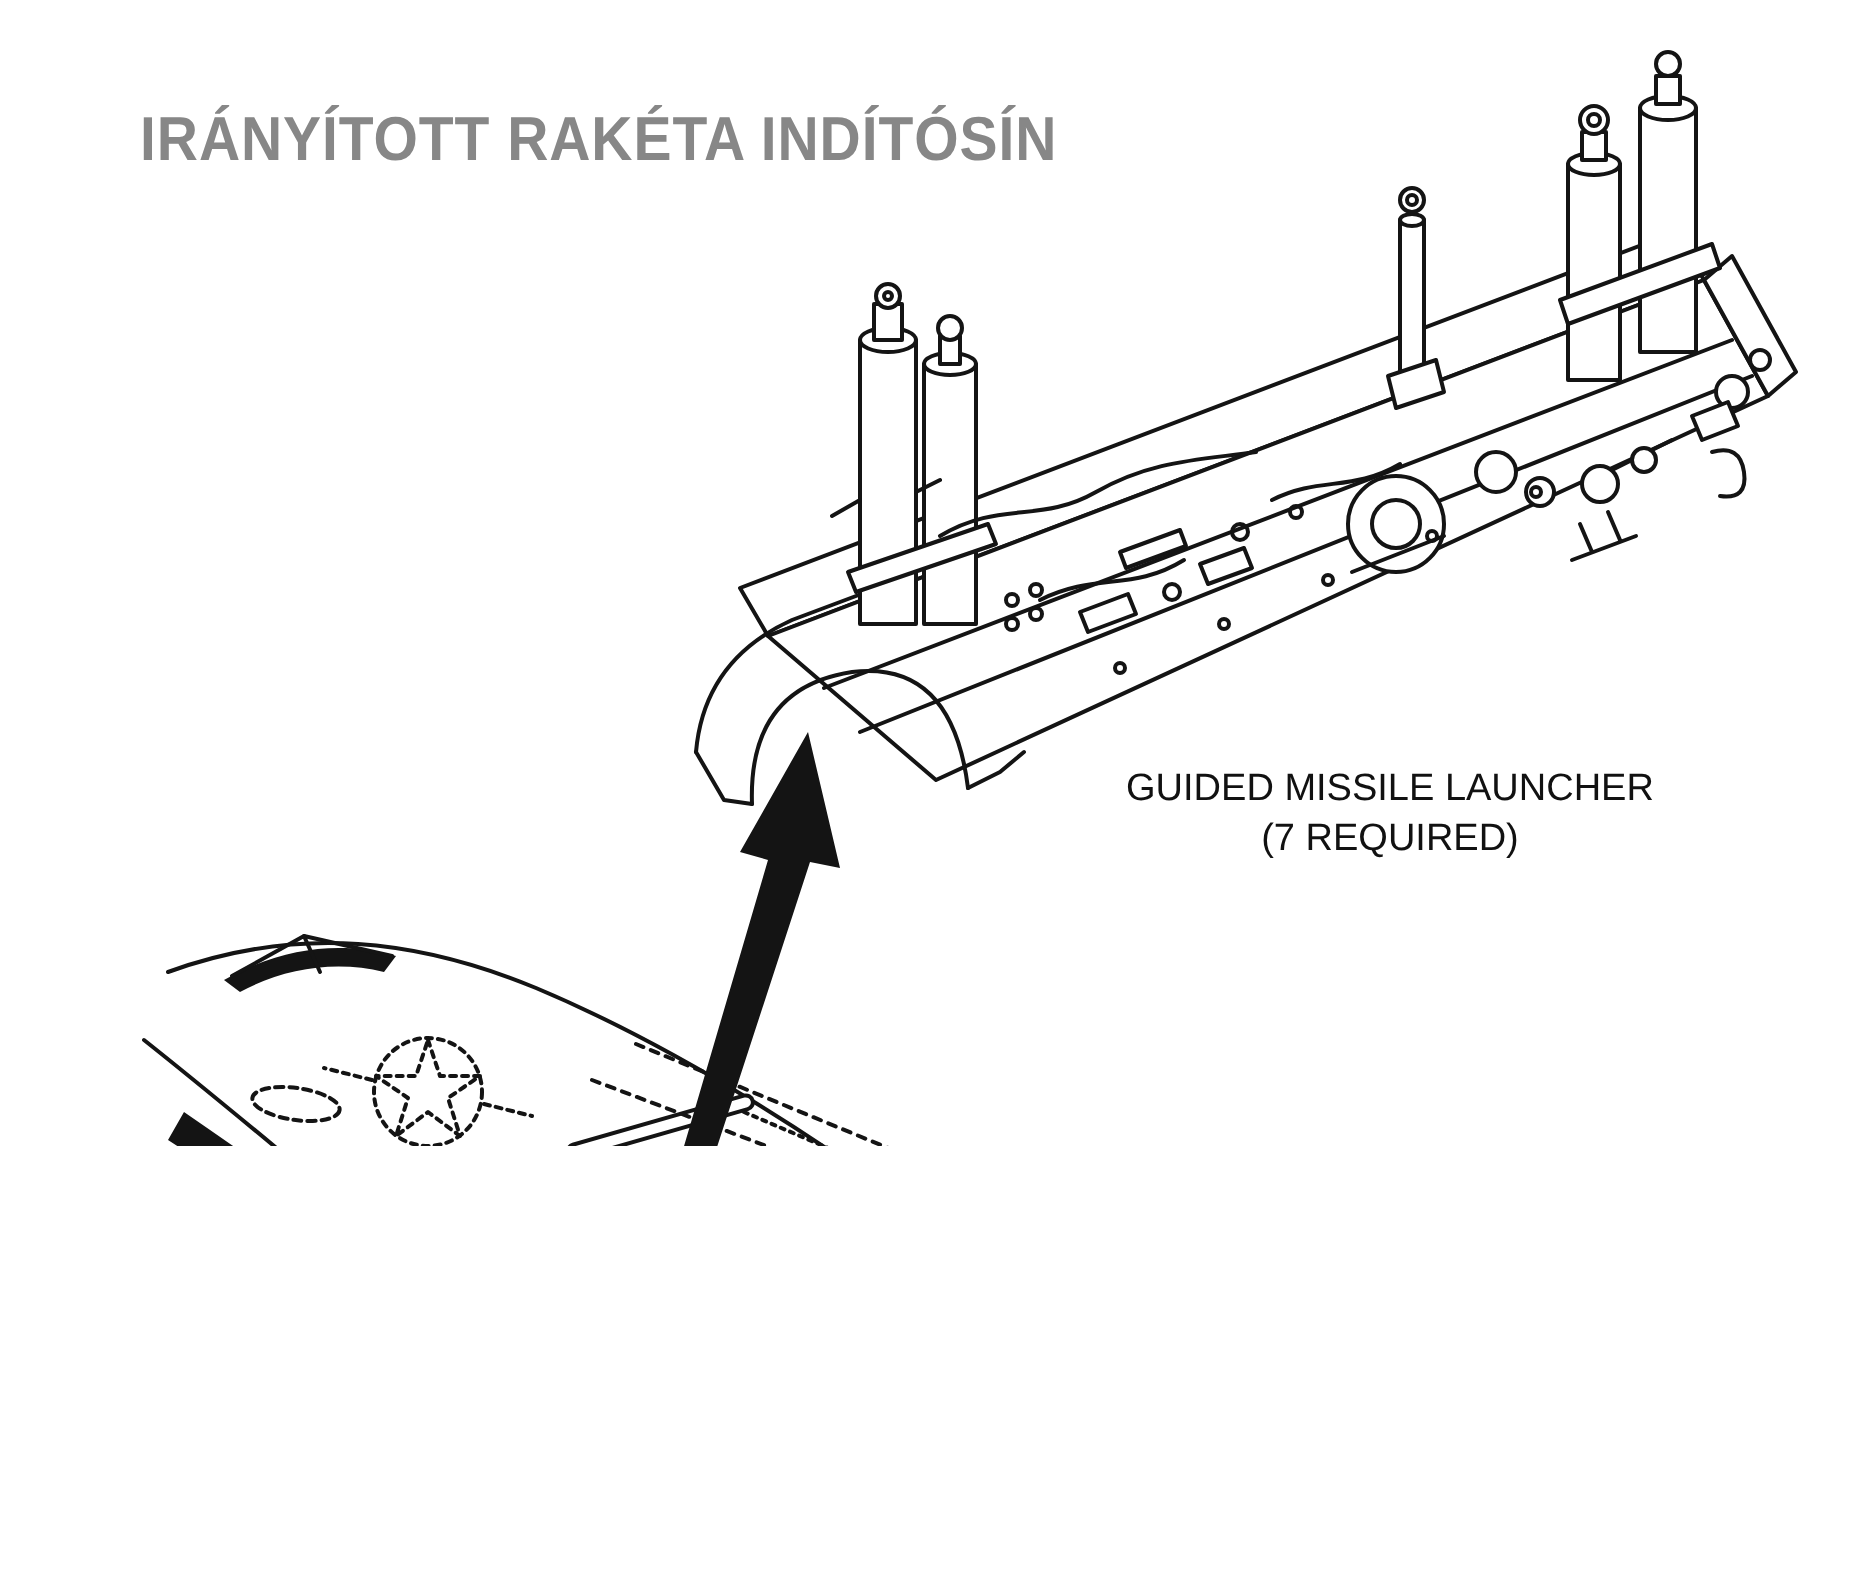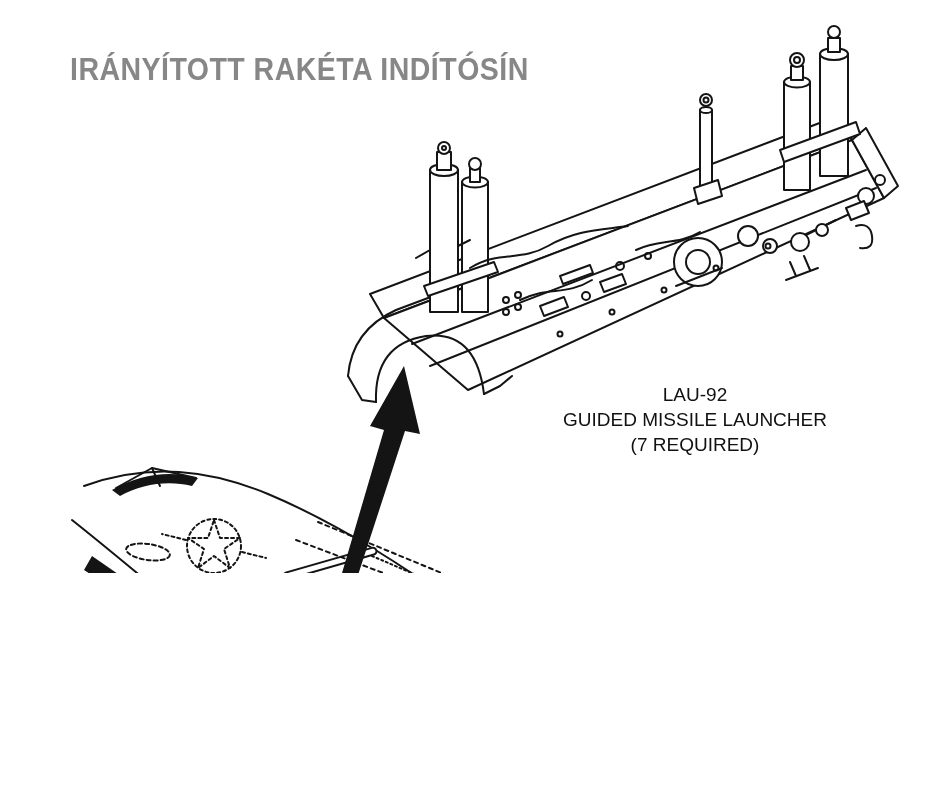--- a/index.html
+++ b/index.html
@@ -195,18 +195,17 @@
     </g>
 
     <g>
       <path d="M 330,614 L 384,430 L 370,426 L 404,366 L 420,434 L 405,431 L 344,618 Z" fill="#141414" stroke="none"></path>
     </g>
   </svg>
 
   <h1 class="figure-title">IRÁNYÍTOTT RAKÉTA INDÍTÓSÍN</h1>
 
   <div class="callout">
-    <div>LAU-92</div>
     <div>GUIDED MISSILE LAUNCHER</div>
     <div>(7 REQUIRED)</div>
   </div>
 
 </div>
 
 </body></html>

